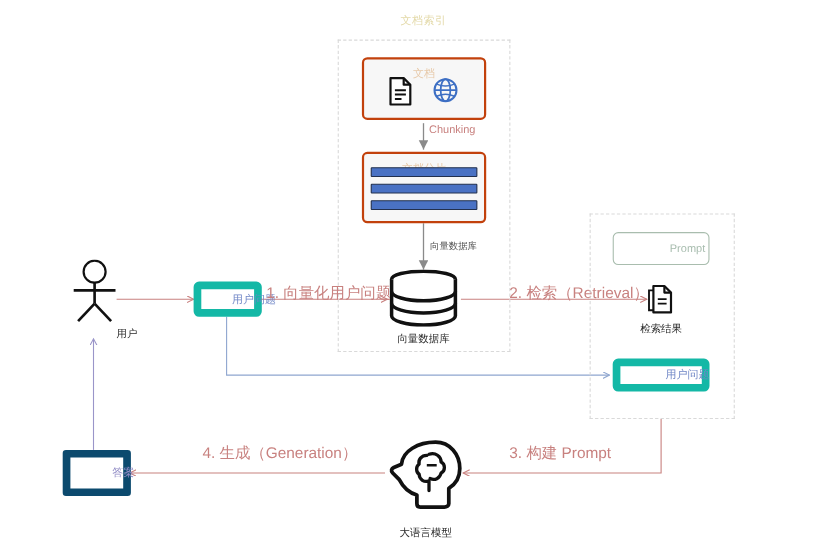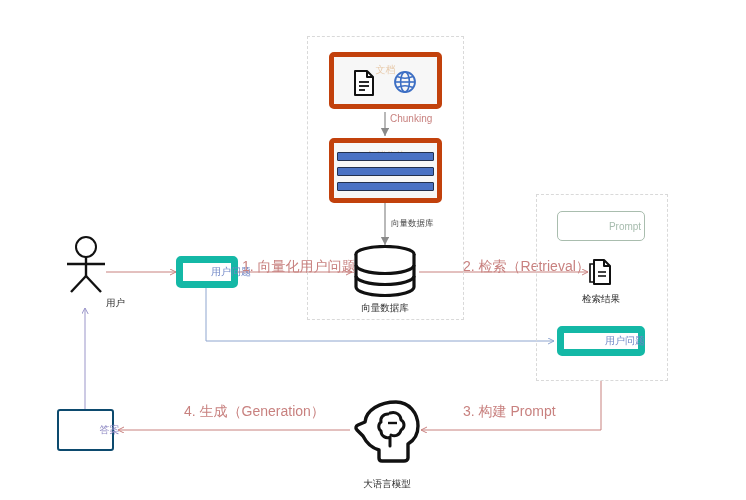--- a/index.html
+++ b/index.html
@@ -25,21 +25,21 @@
     white-space:nowrap;
     text-align:center;
   }
   .title-index{color:#e3d9a8;}
   .title-aug{color:#e0d6ad;}
 
   
   .soft-card{
     position:absolute;
     background:#f7f7f7;
-    border:5px solid #c2410c;
+    border:2px solid #c2410c;
     border-radius:5px;
     box-sizing:border-box;
   }
   .soft-card-title{
     position:absolute;
     top:6px;left:0;right:0;
     text-align:center;
     font-size:10px;
     color:#e7c9a9;
     white-space:nowrap;
@@ -60,21 +60,21 @@
     box-sizing:border-box;
     border-radius:5px;
     display:flex;align-items:center;justify-content:center;
     font-size:10px;
     white-space:nowrap;
     background:#ffffff;
     padding-left:48px;
   }
   .obox-blue{border:7px solid #14b8a6;color:#6f86c6;}
   .obox-green{border:1.4px solid #a9bdae;color:#a7bcae;}
-  .obox-purple{border:2px solid #0c4a6e;color:#8f8ac4;}
+  .obox-purple{border:7px solid #0c4a6e;color:#8f8ac4;}
 
   
   .cap{
     position:absolute;
     font-size:9.5px;
     color:#2b2b2b;
     white-space:nowrap;
     text-align:center;
   }
   .edge-label{
@@ -132,20 +132,21 @@
 
     <path d="M206,288 L206,341 L554,341" fill="none" stroke="#8fa6cf" stroke-width="1" marker-end="url(#ar-blue)"></path>
 
     <path d="M601,381 L601,430 L421,430" fill="none" stroke="#c8817f" stroke-width="1" marker-end="url(#ar-rose)"></path>
 
     <line x1="350" y1="430" x2="118" y2="430" stroke="#c8817f" stroke-width="1" marker-end="url(#ar-rose)"></line>
 
     <line x1="85" y1="409" x2="85" y2="308" stroke="#9a95c9" stroke-width="1" marker-end="url(#ar-purple)"></line>
   </svg>
 
+  <div class="group-title title-index" style="left:305px;top:12px;width:160px;">文档索引</div>
 
   <div class="group-box" style="left:307px;top:36px;width:157px;height:284px;"></div>
 
   <div class="soft-card" style="left:329px;top:52px;width:113px;height:57px;">
     <div class="soft-card-title">文档</div>
   </div>
 
   <svg class="icon" style="left:352px;top:69px;" width="24" height="28" viewBox="0 0 24 28">
     <path d="M3,2 H15 L21,8 V26 H3 Z" fill="#ffffff" stroke="#111" stroke-width="2" stroke-linejoin="round"></path>
     <path d="M15,2 V8 H21" fill="none" stroke="#111" stroke-width="2" stroke-linejoin="round"></path>

